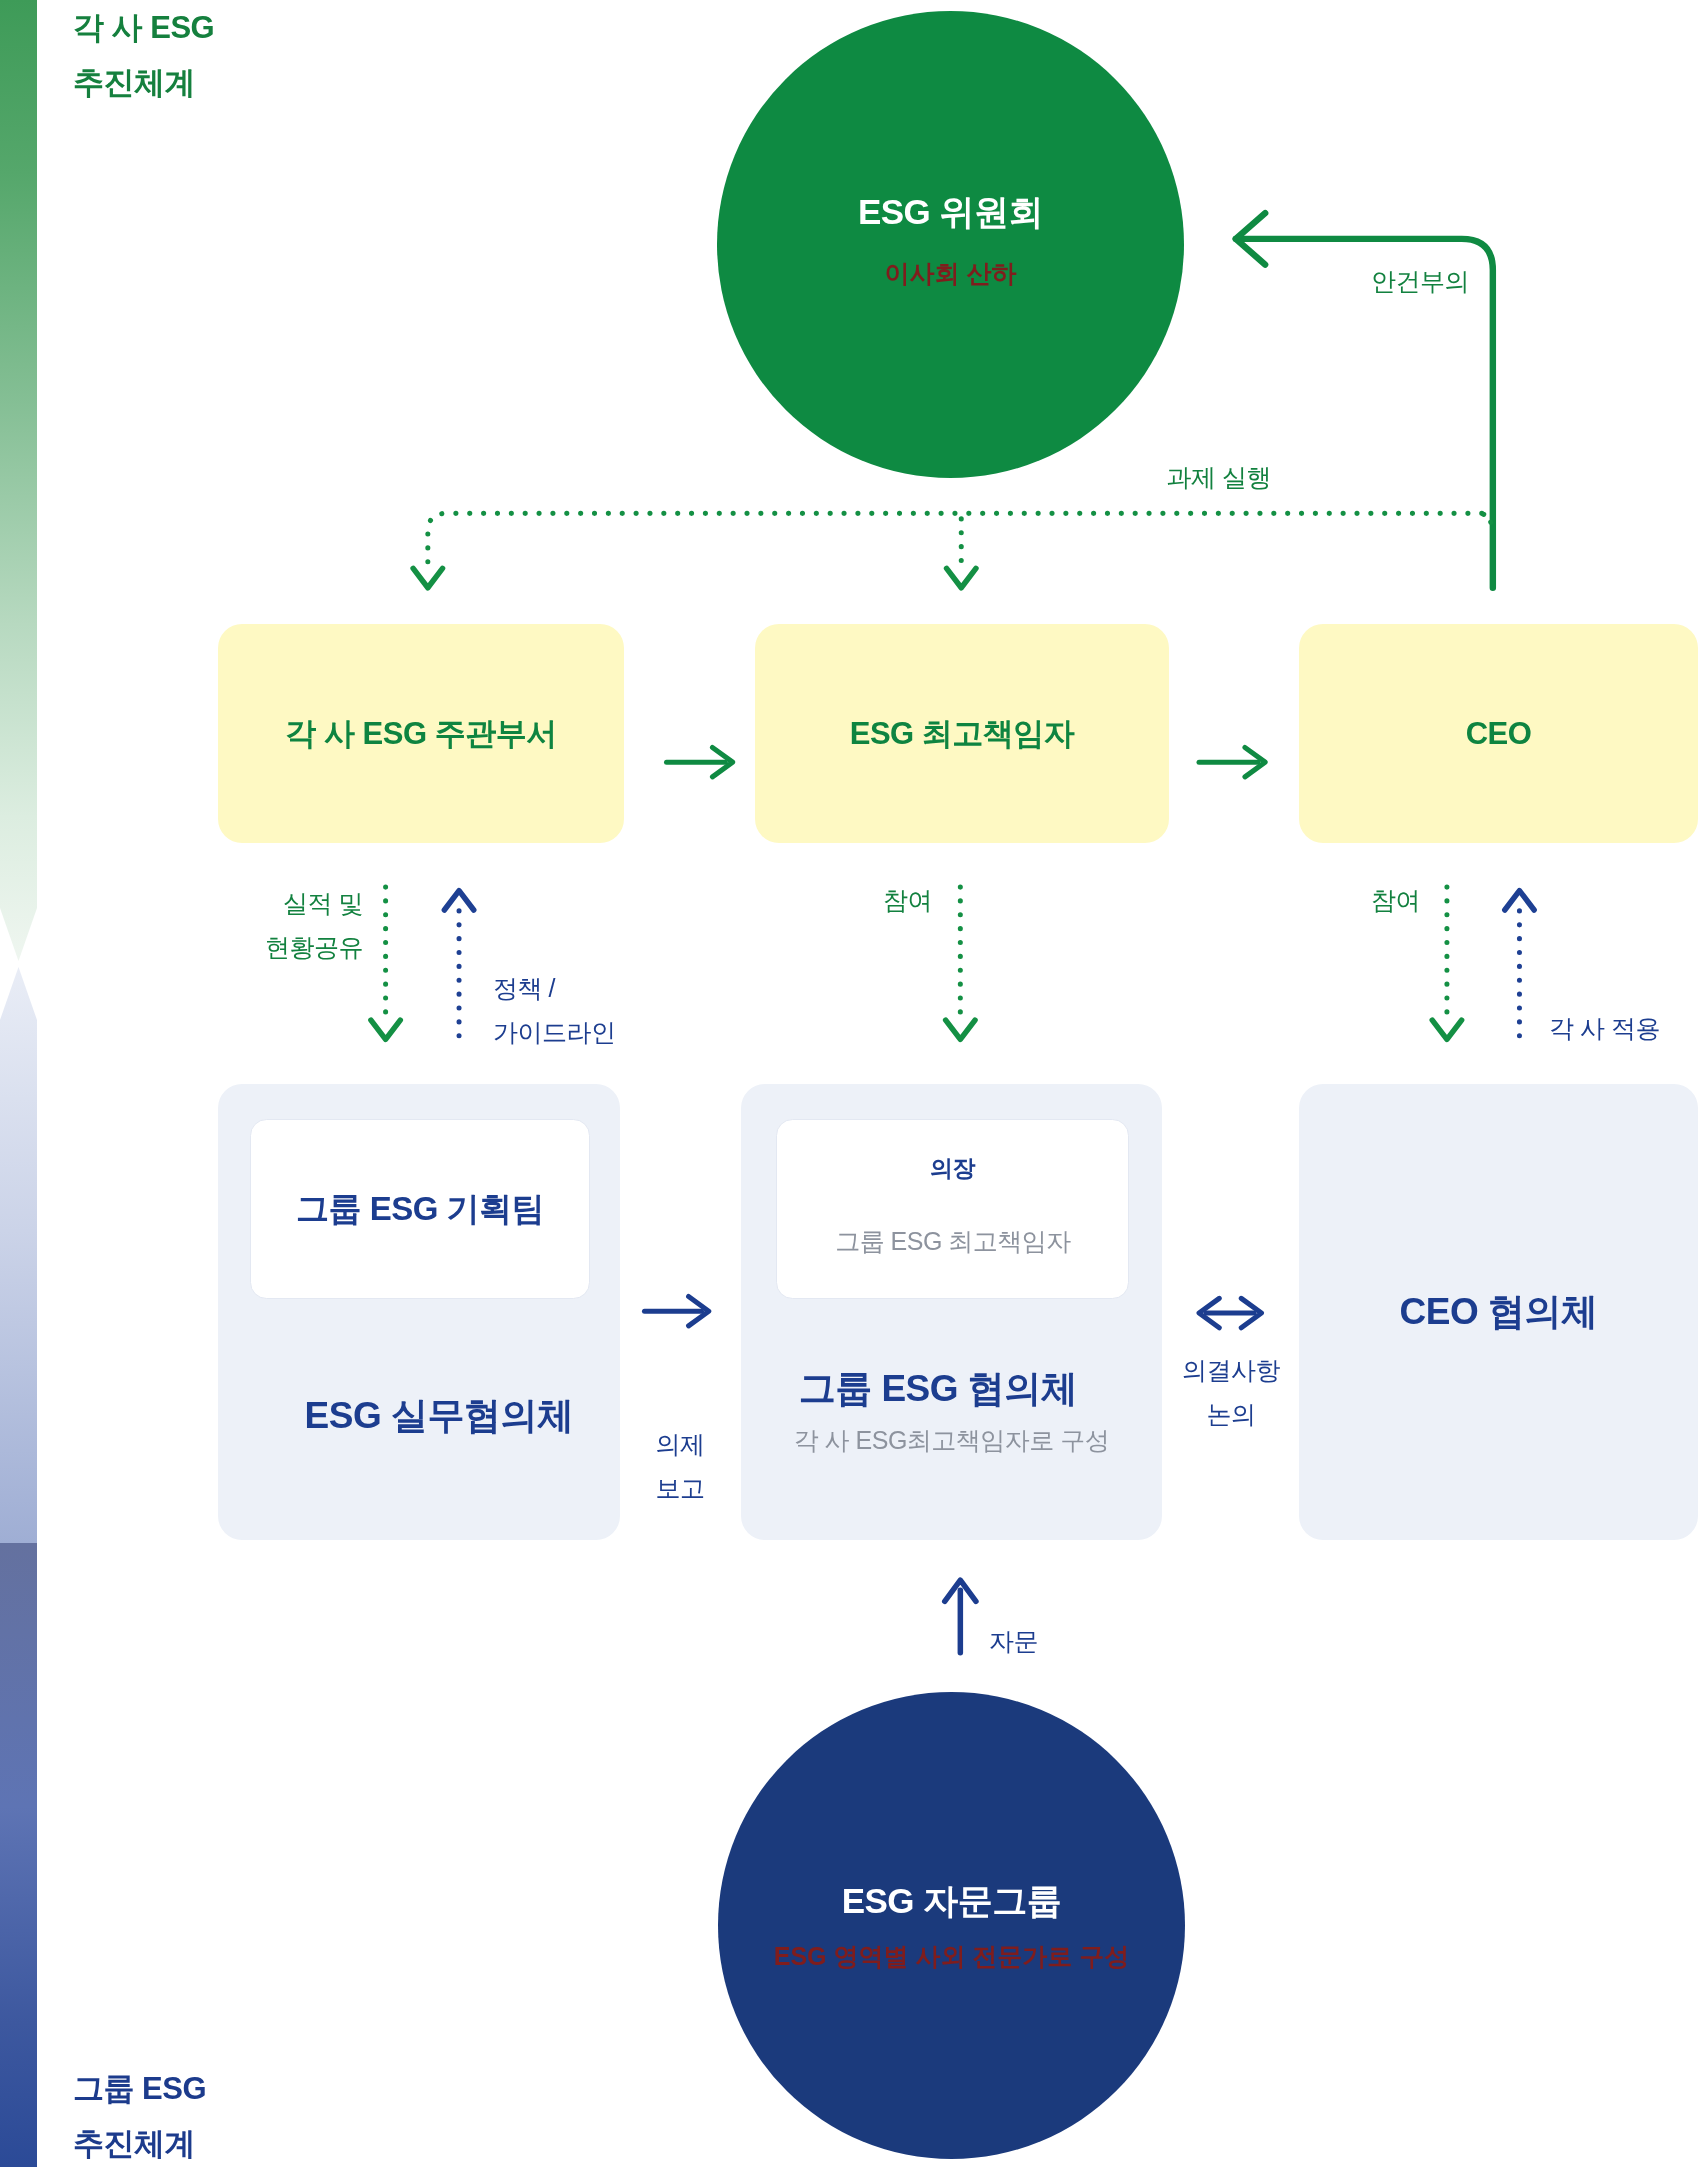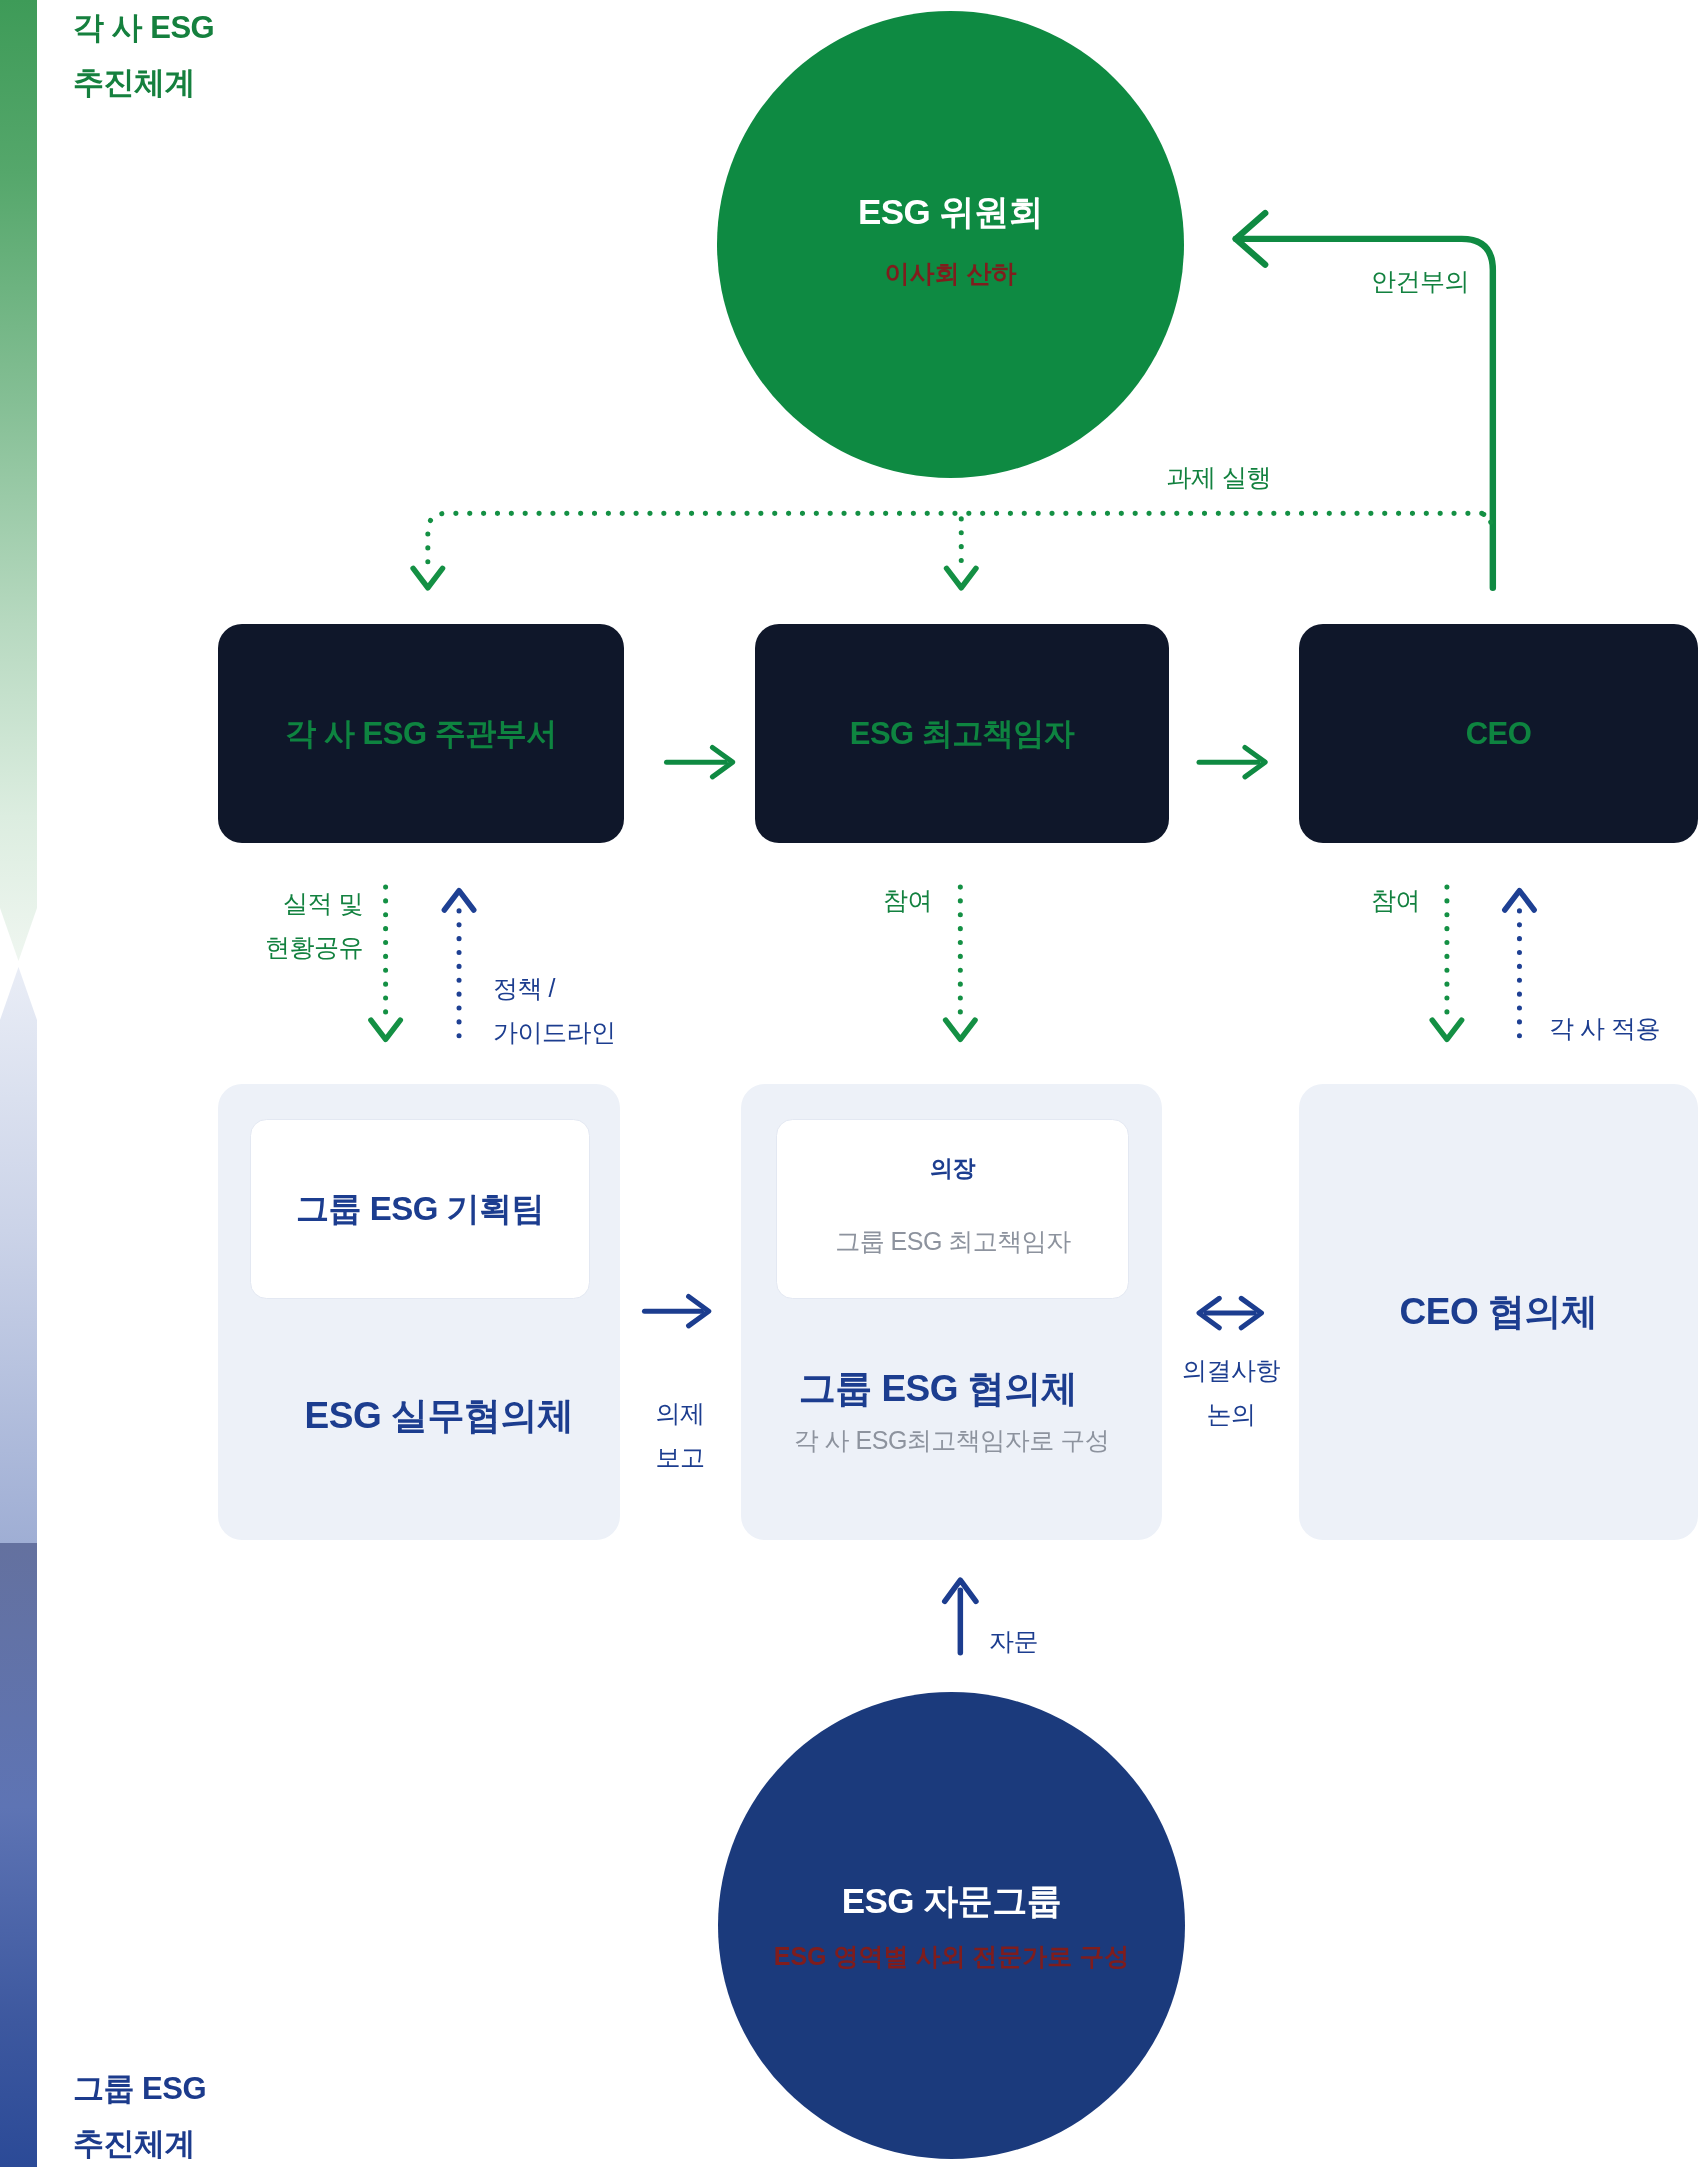--- a/index.html
+++ b/index.html
@@ -25,21 +25,21 @@
   .corner-title.tl{top:0;color:#15803E;}
   .corner-title.bl{top:2061px;color:#1C3B8C;}
   
   .big-circle{position:absolute;width:467px;height:467px;border-radius:50%;}
   .circle-top{left:717px;top:11px;background:#0E8A42;}
   .circle-bottom{left:718px;top:1692px;background:#1B3A7C;}
   .circle-title{position:absolute;width:467px;text-align:center;color:#ffffff;font-size:35px;font-weight:bold;letter-spacing:-0.5px;}
   .circle-sub{position:absolute;width:467px;text-align:center;color:#7f1d1d;font-size:25px;font-weight:bold;}
   
   .box{position:absolute;border-radius:24px;display:flex;align-items:center;justify-content:center;text-align:center;}
-  .row1-box{top:624px;height:219px;background:#0f172a;}
+  .row1-box{top:624px;height:219px;background:#fef9c3;}
   .row1-box .box-label{color:#0E8440;font-size:31px;font-weight:bold;letter-spacing:-0.5px;}
   .row2-box{top:1084px;height:456px;background:#EDF1F8;}
   .inner-white{position:absolute;background:#ffffff;border:0.9px solid #E3E8F2;border-radius:16.5px;}
   .navy-big{position:absolute;text-align:center;color:#1C3D8F;font-size:37px;font-weight:bold;letter-spacing:-0.5px;}
   .navy-mid{position:absolute;text-align:center;color:#1C3D8F;font-size:33px;font-weight:bold;letter-spacing:-0.5px;}
   .navy-box-label{color:#1C3D8F;font-size:37px;font-weight:bold;letter-spacing:-0.5px;}
   .grey-sub{position:absolute;text-align:center;color:#8D939E;font-size:25px;letter-spacing:-0.5px;}
   
   .lbl{position:absolute;font-size:25px;line-height:44px;letter-spacing:-0.5px;white-space:nowrap;}
   .lbl.green{color:#12813F;}
@@ -146,21 +146,21 @@
     <div>실적 및</div>
     <div>현황공유</div>
   </div>
   <div class="lbl navy" style="left:493px;top:966px;">
     <div>정책 /</div>
     <div>가이드라인</div>
   </div>
   <div class="lbl green right" style="right:772px;top:878px;">참여</div>
   <div class="lbl green right" style="right:284px;top:878px;">참여</div>
   <div class="lbl navy" style="left:1549px;top:1006px;">각 사 적용</div>
-  <div class="lbl navy center" style="left:680px;top:1391px;">
+  <div class="lbl navy center" style="left:680px;top:1422px;">
     <div>의제</div>
     <div>보고</div>
   </div>
   <div class="lbl navy center" style="left:1231px;top:1348px;">
     <div>의결사항</div>
     <div>논의</div>
   </div>
   <div class="lbl navy" style="left:989px;top:1619px;">자문</div>
 
 </div>

